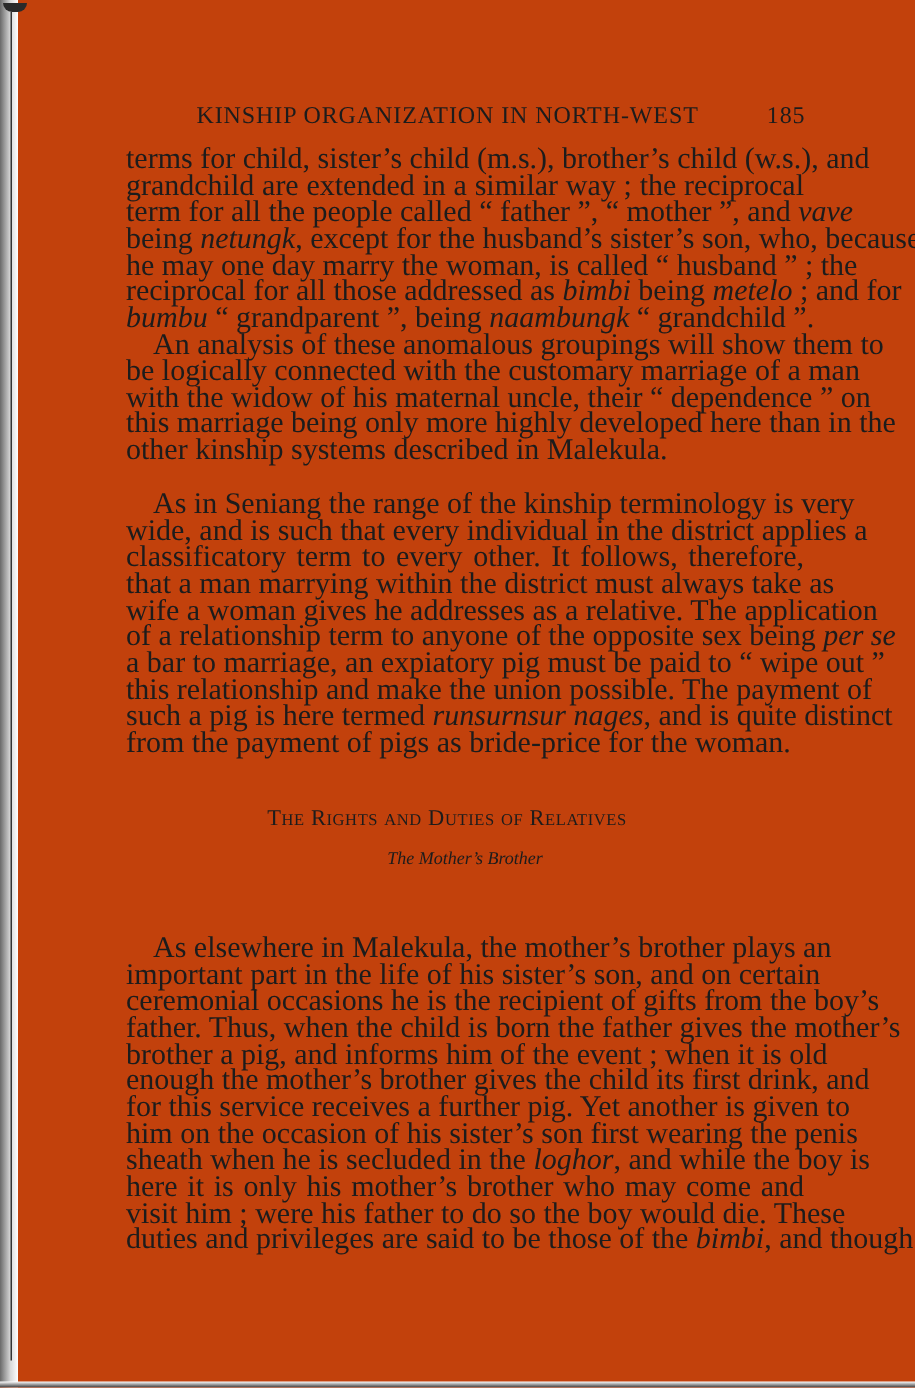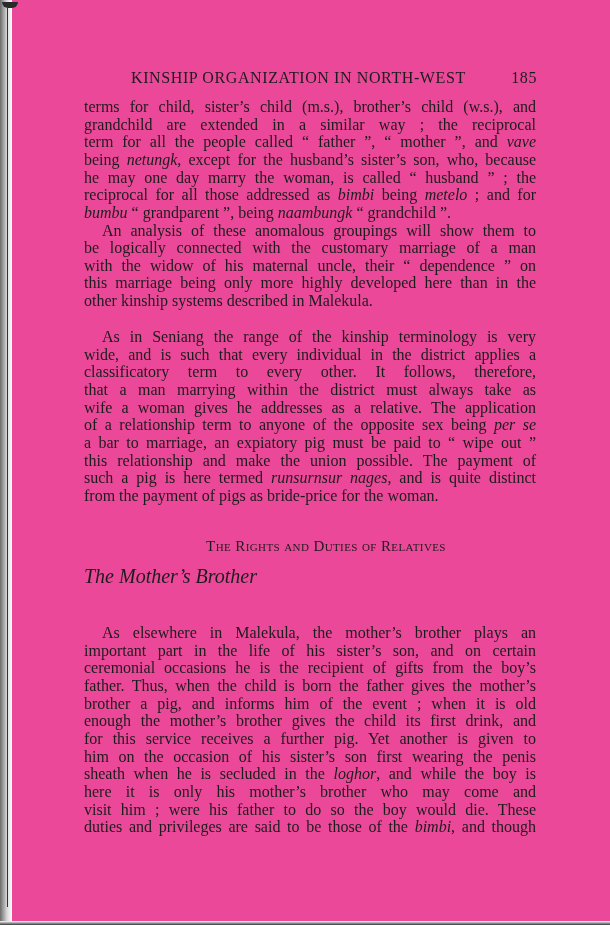--- a/index.html
+++ b/index.html
@@ -2,53 +2,53 @@
 <html><head>
 <meta charset="utf-8">
 <style>
   html, body { margin: 0; padding: 0; }
   body {
     width: 610px; height: 925px; overflow: hidden;
     background: #ffffff; position: relative;
     font-family: "DejaVu Serif", "Liberation Serif", serif;
     color: #1c1c1c;
   }
-  .page { position: absolute; inset: 0; background: #ec4899; }
+  .page { position: absolute; inset: 0; background: #c2410c; }
   .binding {
     position: absolute; left: 0; top: 0; bottom: 0; width: 12px;
     background: linear-gradient(to right, #6a6a6a 0px, #9a9a9a 3px, #d8d8d8 7px, #fefefe 12px);
   }
   .binding-line { position: absolute; left: 7px; top: 8px; bottom: 18px; width: 1px; background: #333; }
   .top-blot { position: absolute; left: 2px; top: 2px; width: 16px; height: 6px; background: #2a2a2a; border-radius: 0 0 8px 8px; }
   .bottom-edge {
     position: absolute; left: 0; right: 0; bottom: 0; height: 4px;
     background: linear-gradient(to bottom, #fefefe, #3a3a3a);
   }
   .text-block {
     position: absolute; left: 84px; width: 452px;
     font-family: "Liberation Serif", "DejaVu Serif", serif;
-    font-size: 16px; line-height: 17.65px;
+    font-size: 20px; line-height: 17.65px;
   }
   .running-head {
     position: absolute; left: 131px; top: 69px; width: 406px;
     display: flex; justify-content: space-between;
     font-family: "Liberation Serif", serif; font-size: 16px; letter-spacing: 0.6px;
   }
   .para .line { display: block; white-space: nowrap; text-align: justify; text-align-last: justify; }
   .para .line.last { text-align-last: left; }
   .para .line.indent { padding-left: 18px; }
   .section-heading {
-    position: absolute; left: 100px; width: 452px; top: 538px;
+    position: absolute; left: 72px; width: 452px; top: 538px;
     text-align: center; font-family: "Liberation Serif", serif;
     font-size: 15px; font-variant: small-caps; letter-spacing: 0.4px;
   }
   .sub-heading {
     position: absolute; left: 84px; width: 452px; top: 565px;
-    font-family: "Liberation Serif", serif;
-    font-size: 20px; font-style: italic;
+    text-align: center; font-family: "Liberation Serif", serif;
+    font-size: 12px; font-style: italic;
   }
   i { font-style: italic; }
 </style>
 </head>
 <body>
 
 <div class="page">
   <div class="binding"></div>
   <div class="binding-line"></div>
   <div class="top-blot"></div>

